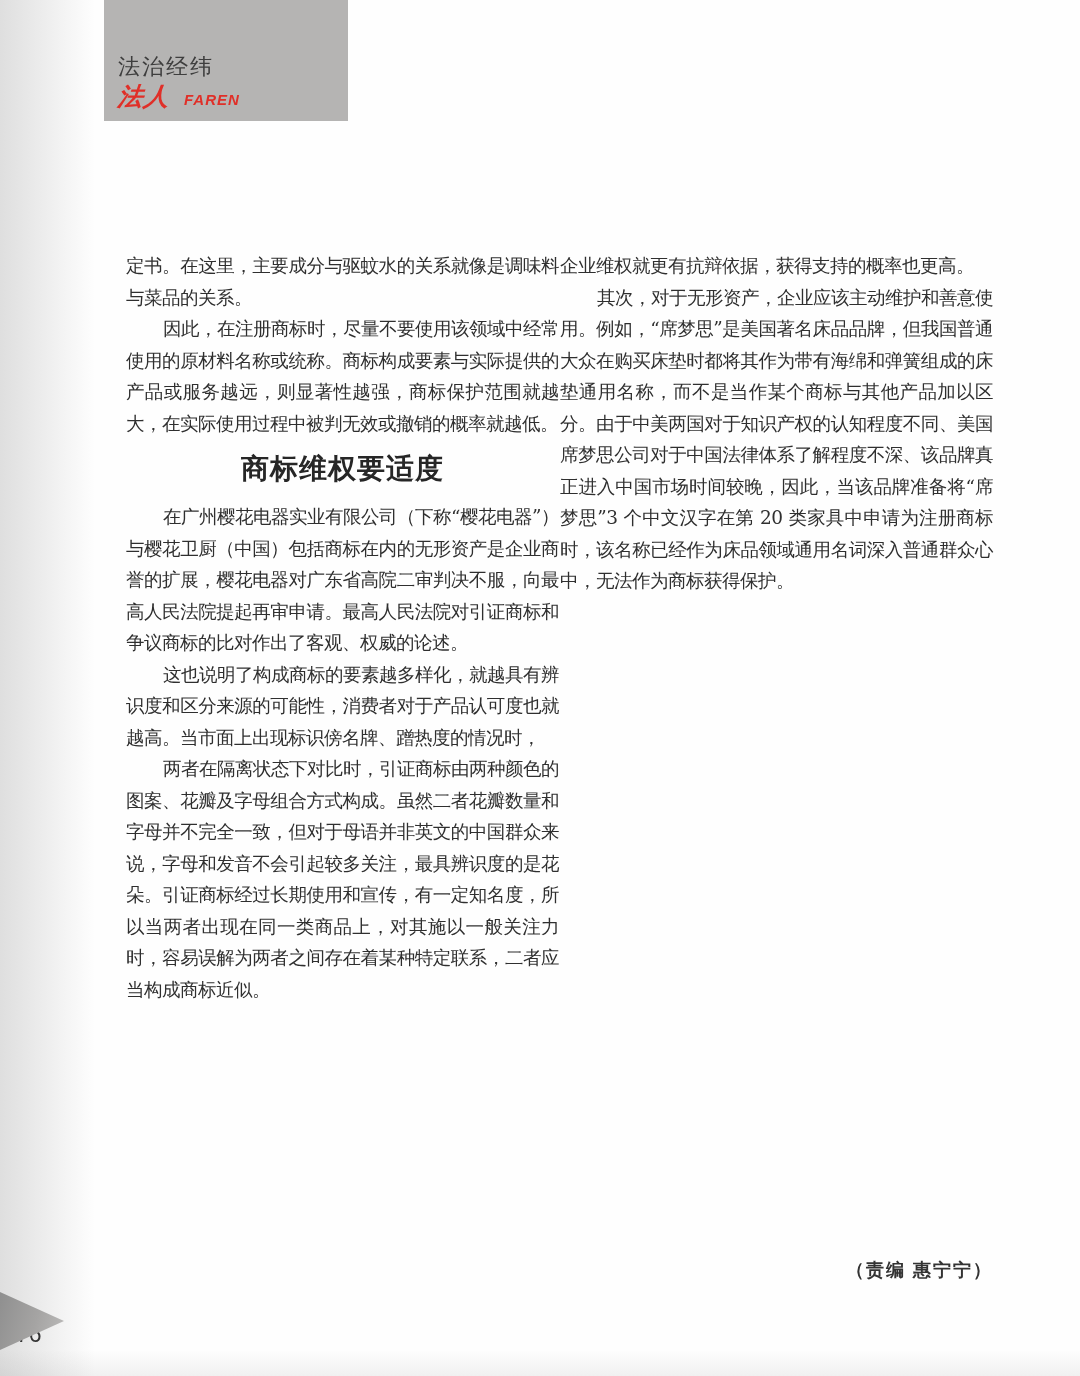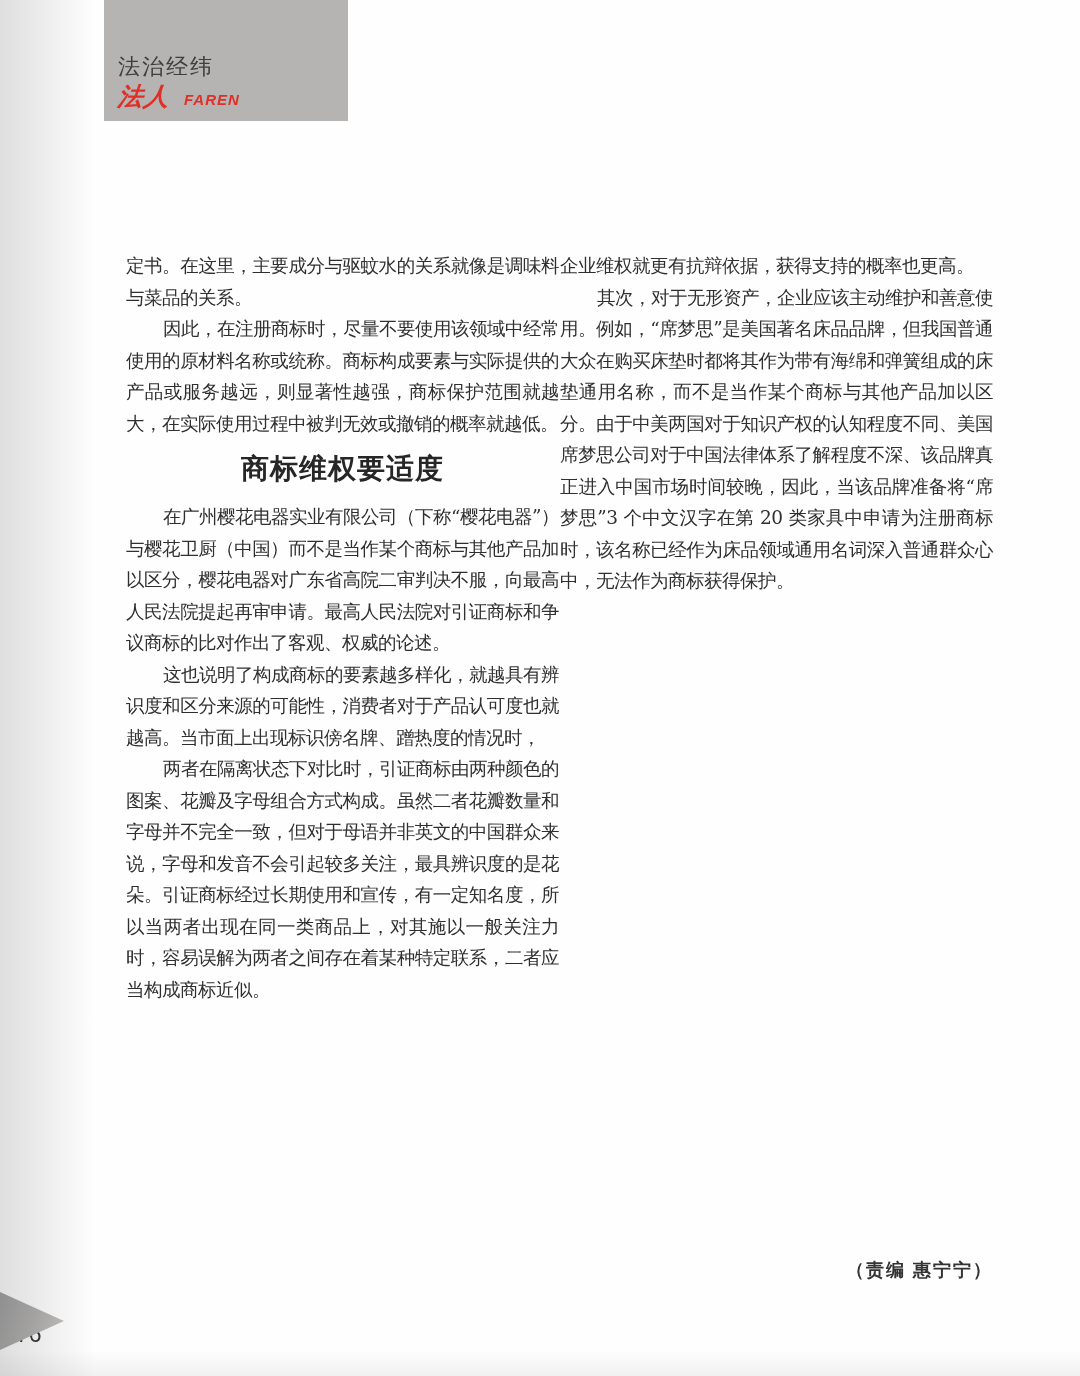--- a/index.html
+++ b/index.html
@@ -112,21 +112,21 @@
   <div class="magazine-logo">
     <span class="logo-cn">法人</span>
     <span class="logo-en">FAREN</span>
   </div>
 </div>
 
 <div class="column column-left">
   <p class="para-noindent">定书。在这里，主要成分与驱蚊水的关系就像是调味料与菜品的关系。</p>
   <p class="para-indent">因此，在注册商标时，尽量不要使用该领域中经常使用的原材料名称或统称。商标构成要素与实际提供的产品或服务越远，则显著性越强，商标保护范围就越大，在实际使用过程中被判无效或撤销的概率就越低。</p>
   <p class="article-heading">商标维权要适度</p>
-  <p class="para-indent">在广州樱花电器实业有限公司（下称“樱花电器”）与樱花卫厨（中国）而不是当作某个商标与其他产品加以区分，樱花电器对广东省高院二审判决不服，向最高人民法院提起再审申请。最高人民法院对引证商标和争议商标的比对作出了客观、权威的论述。</p>
+  <p class="para-indent">在广州樱花电器实业有限公司（下称“樱花电器”）与樱花卫厨（中国）包括商标在内的无形资产是企业商誉的扩展，樱花电器对广东省高院二审判决不服，向最高人民法院提起再审申请。最高人民法院对引证商标和争议商标的比对作出了客观、权威的论述。</p>
   <p class="para-indent">这也说明了构成商标的要素越多样化，就越具有辨识度和区分来源的可能性，消费者对于产品认可度也就越高。当市面上出现标识傍名牌、蹭热度的情况时，</p>
   <p class="para-indent">两者在隔离状态下对比时，引证商标由两种颜色的图案、花瓣及字母组合方式构成。虽然二者花瓣数量和字母并不完全一致，但对于母语并非英文的中国群众来说，字母和发音不会引起较多关注，最具辨识度的是花朵。引证商标经过长期使用和宣传，有一定知名度，所以当两者出现在同一类商品上，对其施以一般关注力时，容易误解为两者之间存在着某种特定联系，二者应当构成商标近似。</p>
 </div>
 
 <div class="column column-right">
   <p class="para-noindent">企业维权就更有抗辩依据，获得支持的概率也更高。</p>
   <p class="para-indent">其次，对于无形资产，企业应该主动维护和善意使用。例如，“席梦思”是美国著名床品品牌，但我国普通大众在购买床垫时都将其作为带有海绵和弹簧组成的床垫通用名称，而不是当作某个商标与其他产品加以区分。由于中美两国对于知识产权的认知程度不同、美国席梦思公司对于中国法律体系了解程度不深、该品牌真正进入中国市场时间较晚，因此，当该品牌准备将“席梦思”3 个中文汉字在第 20 类家具中申请为注册商标时，该名称已经作为床品领域通用名词深入普通群众心中，无法作为商标获得保护。</p>
 </div>
 
 <div class="editor-credit">（责编 惠宁宁）</div>

